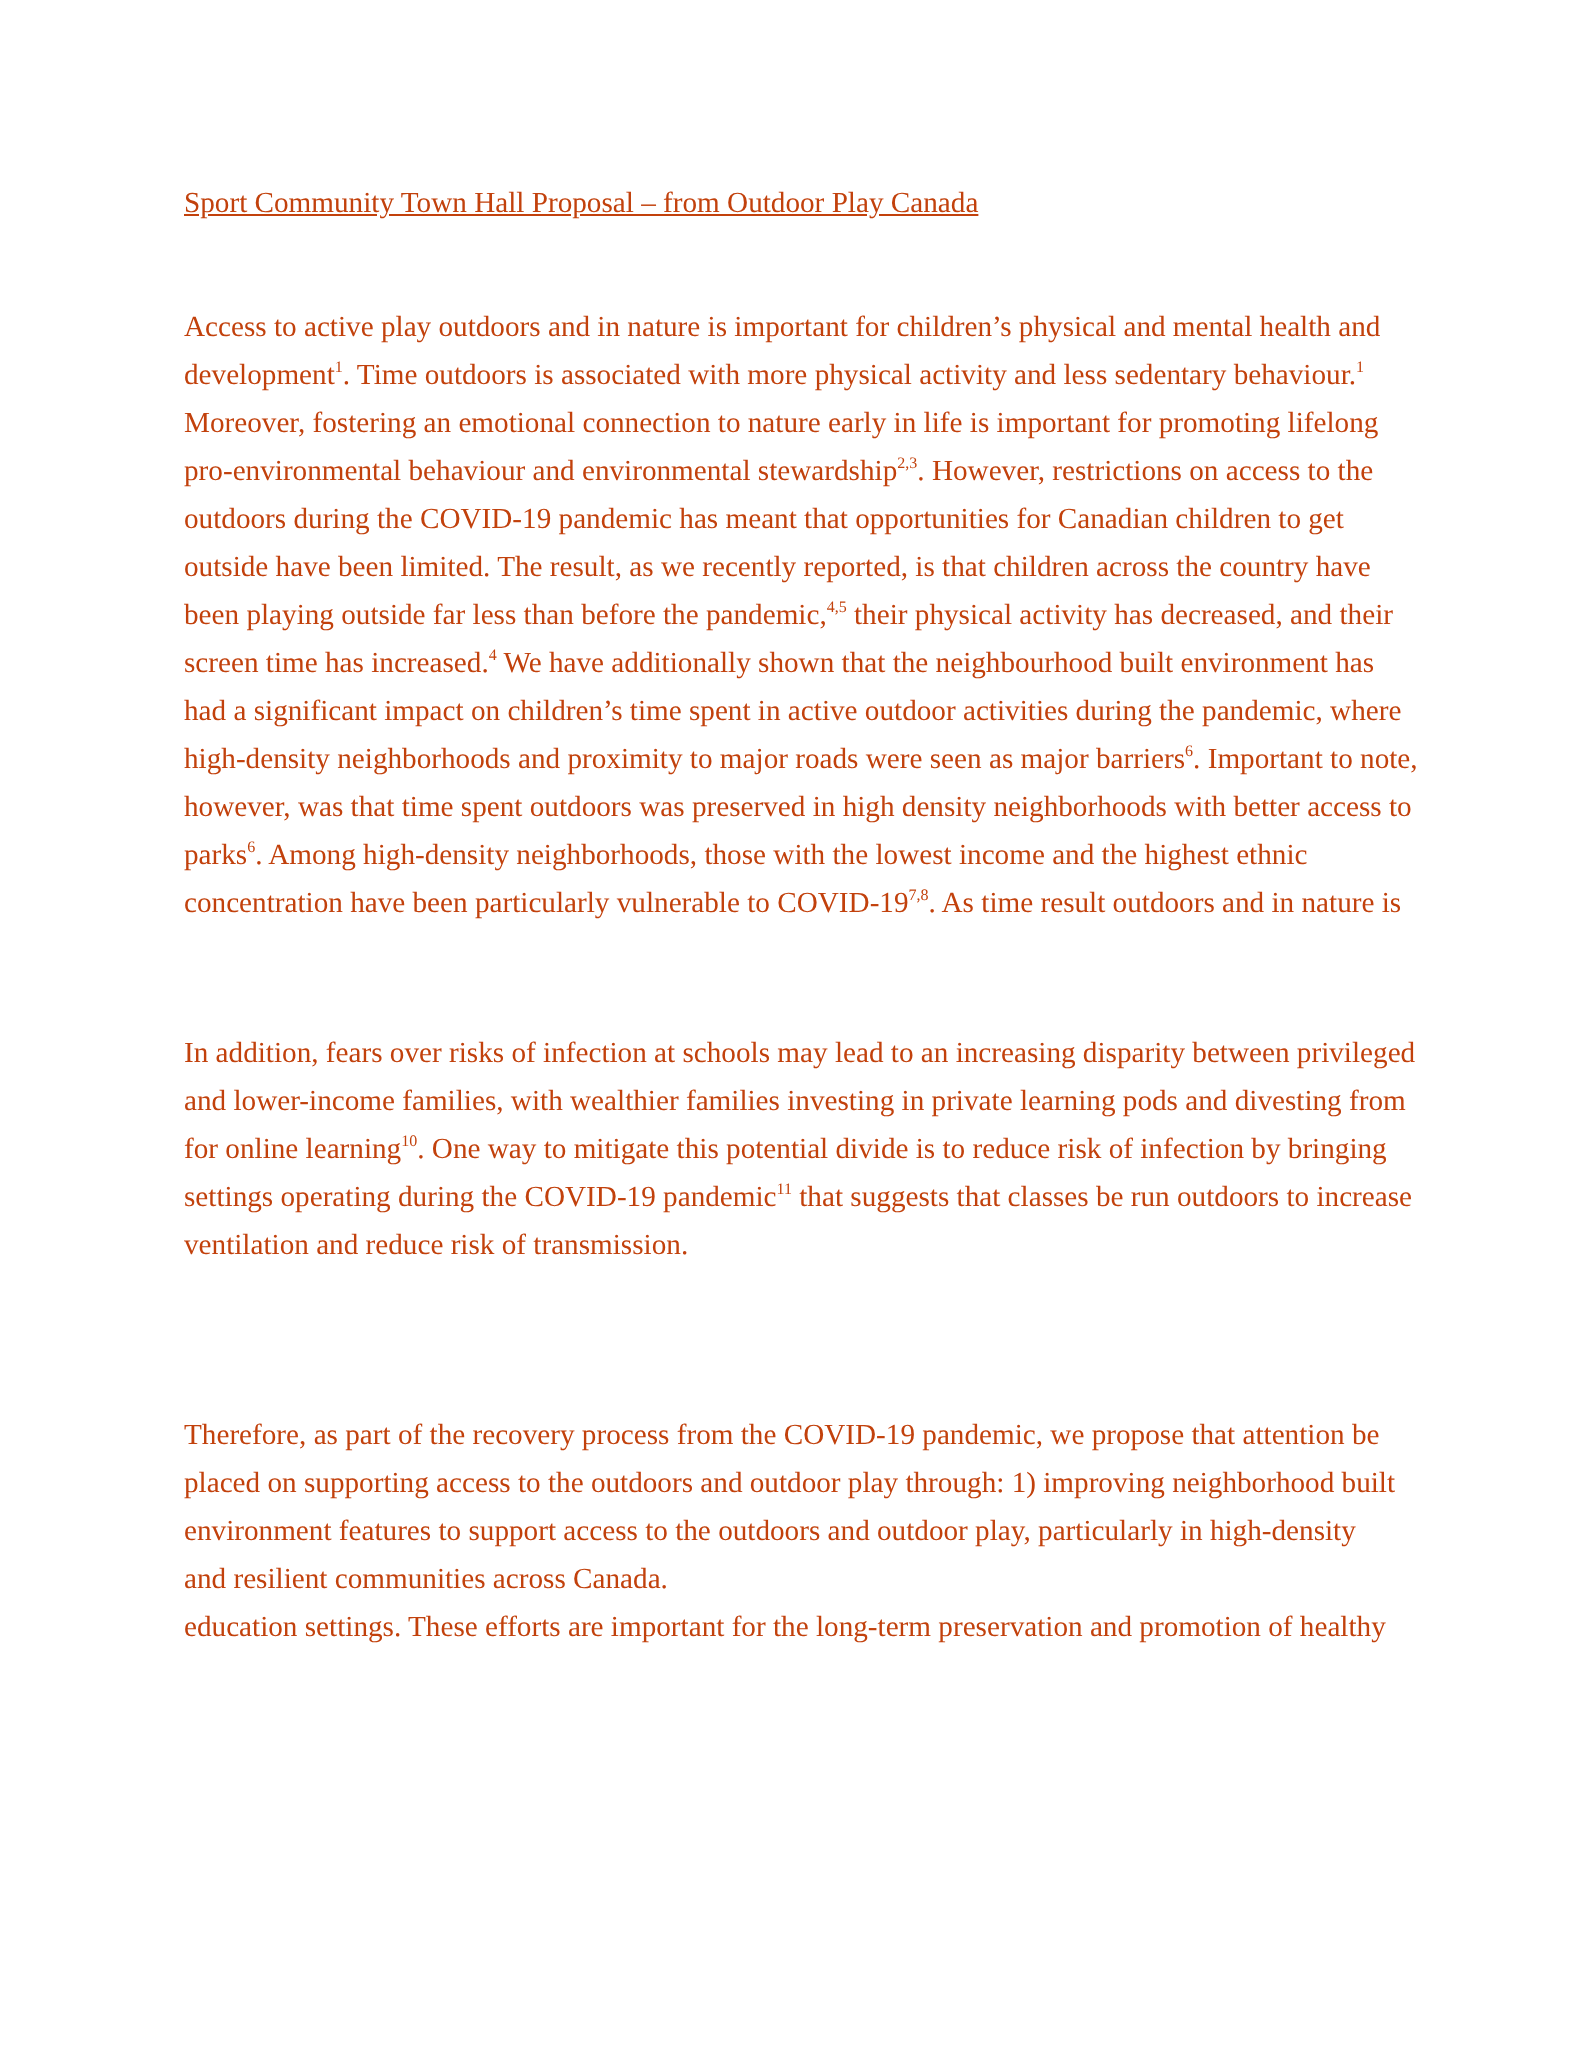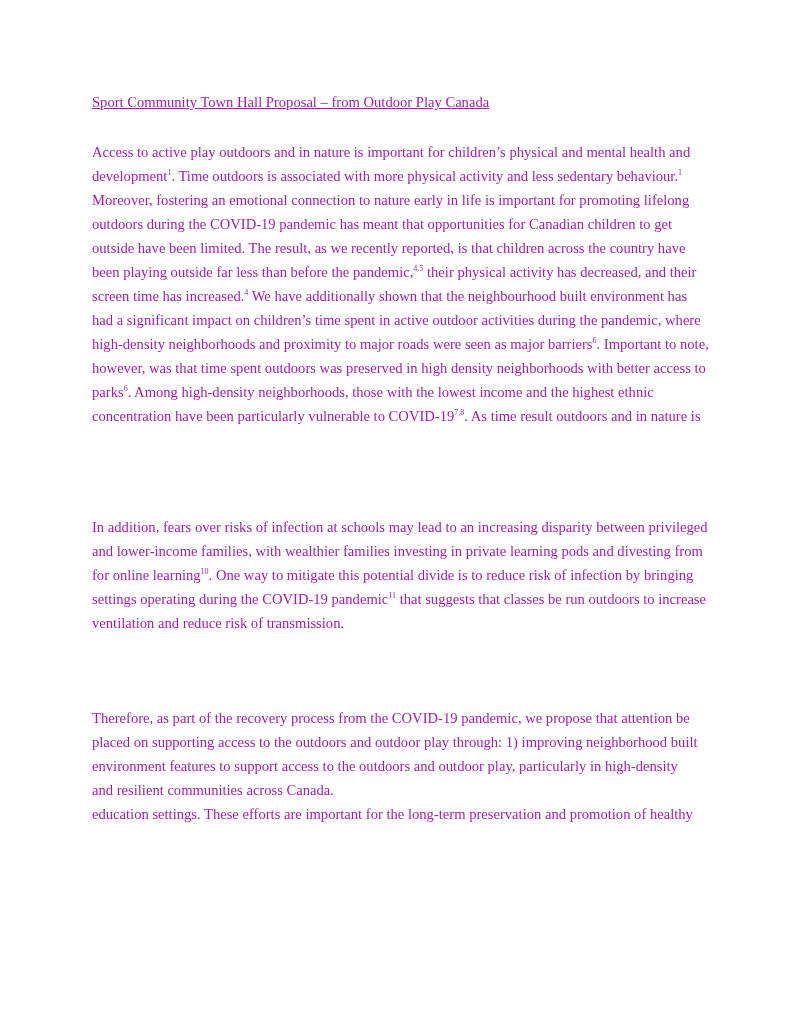--- a/index.html
+++ b/index.html
@@ -1,40 +1,41 @@
 <!DOCTYPE html>
 <html><head>
   <meta charset="utf-8">
   <style>
     html, body { margin: 0; padding: 0; background: #ffffff; }
     body { width: 791px; height: 1024px; overflow: hidden; position: relative; }
     .page {
       position: absolute; left: 0; top: 0; width: 791px; height: 1024px; background: #fff;
-      font-family: "Liberation Serif", serif; color: #a21caf;
+      font-family: "Liberation Serif", serif; color: #c2410c;
     }
     .title {
       position: absolute; left: 92px; top: 92px; font-size: 14.6px; line-height: 20px;
       text-decoration: underline; white-space: nowrap;
     }
     .para { position: absolute; left: 92px; width: 620px; }
     .line { display: block; font-size: 14.6px; line-height: 24px; height: 24px; white-space: nowrap; }
     sup { font-size: 8px; line-height: 0; vertical-align: 6px; }
-    #p1 { top: 140px; }
+    #p1 { top: 152px; }
     #p2 { top: 515px; }
     #p3 { top: 706px; }
   </style>
 </head>
 <body>
 
 <div class="page">
   <div class="title">Sport Community Town Hall Proposal – from Outdoor Play Canada</div>
   <div class="para" id="p1">
       <span class="line"><span>Access to active play outdoors and in nature is important for children’s physical and mental health and</span></span>
       <span class="line"><span>development</span><sup>1</sup><span>. Time outdoors is associated with more physical activity and less sedentary behaviour.</span><sup>1</sup></span>
       <span class="line"><span>Moreover, fostering an emotional connection to nature early in life is important for promoting lifelong</span></span>
+      <span class="line"><span>pro-environmental behaviour and environmental stewardship</span><sup>2,3</sup><span>. However, restrictions on access to the</span></span>
       <span class="line"><span>outdoors during the COVID-19 pandemic has meant that opportunities for Canadian children to get</span></span>
       <span class="line"><span>outside have been limited. The result, as we recently reported, is that children across the country have</span></span>
       <span class="line"><span>been playing outside far less than before the pandemic,</span><sup>4,5</sup><span> their physical activity has decreased, and their</span></span>
       <span class="line"><span>screen time has increased.</span><sup>4</sup><span> We have additionally shown that the neighbourhood built environment has</span></span>
       <span class="line"><span>had a significant impact on children’s time spent in active outdoor activities during the pandemic, where</span></span>
       <span class="line"><span>high-density neighborhoods and proximity to major roads were seen as major barriers</span><sup>6</sup><span>. Important to note,</span></span>
       <span class="line"><span>however, was that time spent outdoors was preserved in high density neighborhoods with better access to</span></span>
       <span class="line"><span>parks</span><sup>6</sup><span>. Among high-density neighborhoods, those with the lowest income and the highest ethnic</span></span>
       <span class="line"><span>concentration have been particularly vulnerable to COVID-19</span><sup>7,8</sup><span>. As time result outdoors and in nature is</span></span>
     </div>

